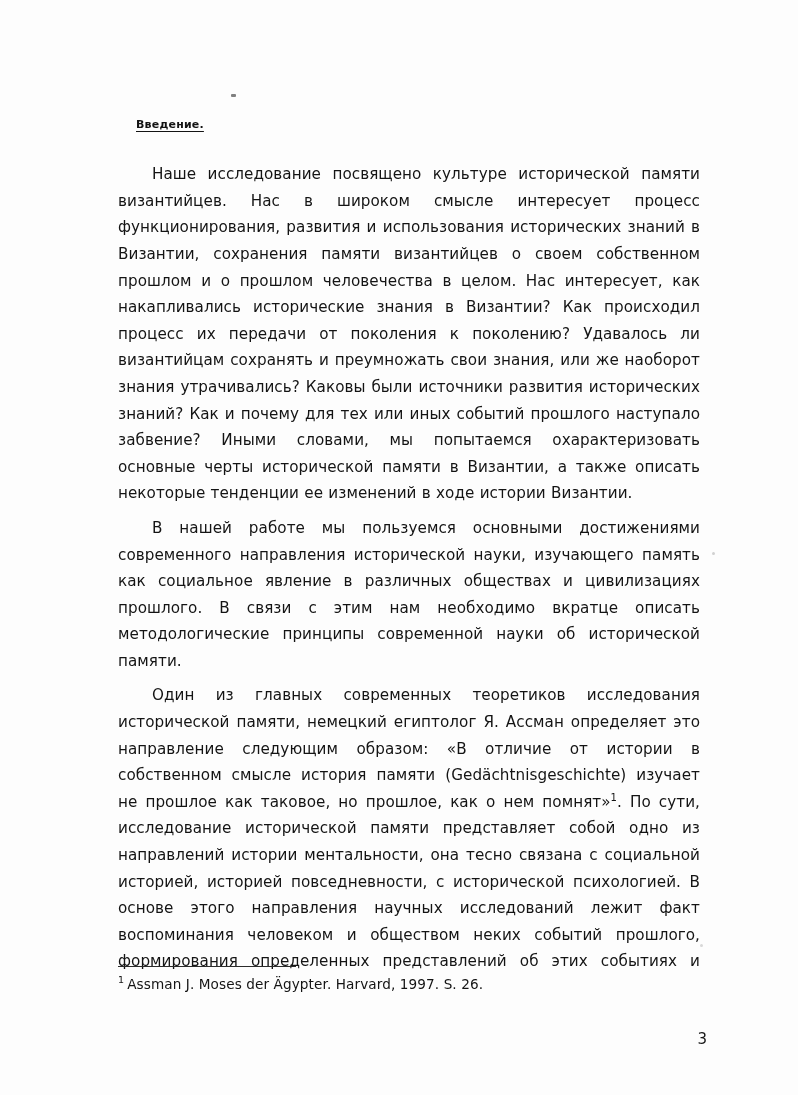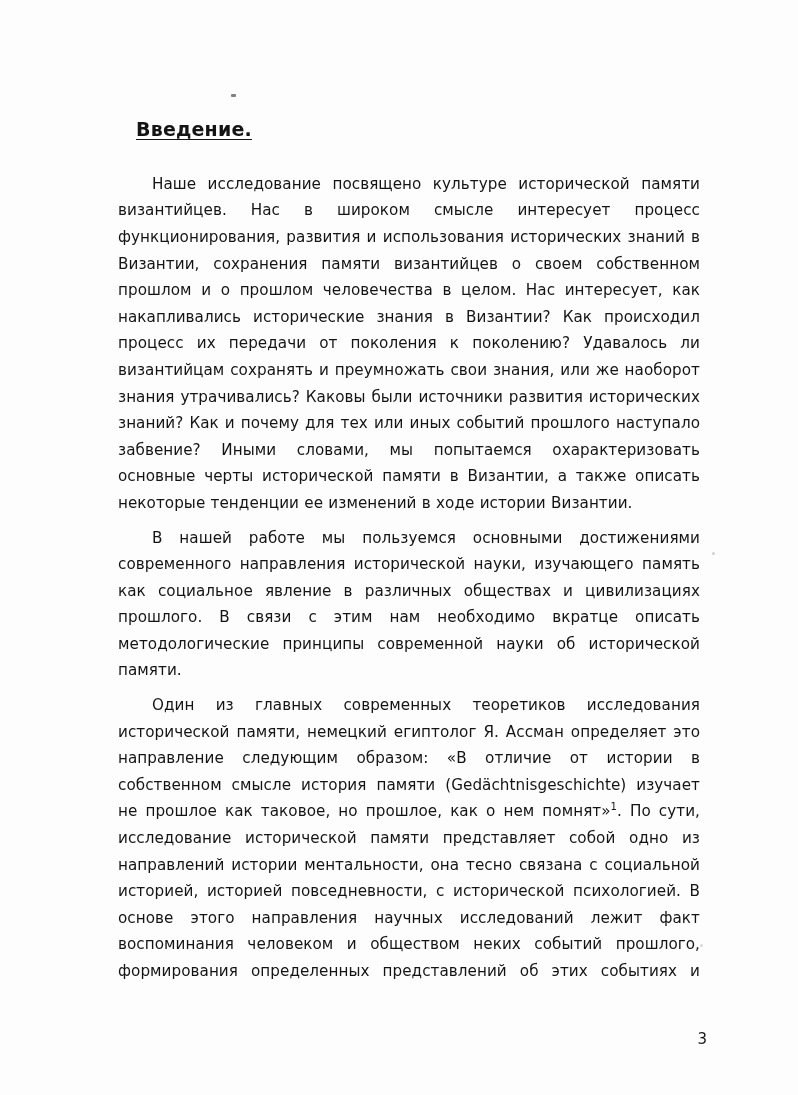--- a/index.html
+++ b/index.html
@@ -52,21 +52,21 @@
   }
 
   .content {
     position: absolute;
     left: 118px;
     top: 118px;
     width: 582px;
   }
 
   .doc-heading {
-    font-size: 19px;
+    font-size: 11px;
     font-weight: bold;
     text-decoration: underline;
     text-underline-offset: 3px;
     letter-spacing: 0.2px;
     margin: 0 0 30px 18px;
     line-height: 1.2;
   }
 
   .body-par {
     font-size: 15.2px;
@@ -147,16 +147,20 @@
     <h1 class="doc-heading">Введение.</h1>
 
     <p class="body-par"><span class="indent"></span><span>Наше исследование посвящено культуре исторической памяти византийцев. Нас в широком смысле интересует процесс функционирования, развития и использования исторических знаний в Византии, сохранения памяти византийцев о своем собственном прошлом и о прошлом человечества в целом. Нас интересует, как накапливались исторические знания в Византии? Как происходил процесс их передачи от поколения к поколению? Удавалось ли византийцам сохранять и преумножать свои знания, или же наоборот знания утрачивались? Каковы были источники развития исторических знаний? Как и почему для тех или иных событий прошлого наступало забвение? Иными словами, мы попытаемся охарактеризовать основные черты исторической памяти в Византии, а также описать некоторые тенденции ее изменений в ходе истории Византии.</span></p>
 
     <p class="body-par"><span class="indent"></span><span>В нашей работе мы пользуемся основными достижениями современного направления исторической науки, изучающего память как социальное явление в различных обществах и цивилизациях прошлого. В связи с этим нам необходимо вкратце описать методологические принципы современной науки об исторической памяти.</span></p>
 
     <p class="body-par justify-last"><span class="indent"></span><span>Один из главных современных теоретиков исследования исторической памяти, немецкий египтолог Я. Ассман определяет это направление следующим образом: «В отличие от истории в собственном смысле история памяти (Gedächtnisgeschichte) изучает не прошлое как таковое, но прошлое, как о нем помнят»</span><span class="sup-ref">1</span><span>. По сути, исследование исторической памяти представляет собой одно из направлений истории ментальности, она тесно связана с социальной историей, историей повседневности, с исторической психологией. В основе этого направления научных исследований лежит факт воспоминания человеком и обществом неких событий прошлого, формирования определенных представлений об этих событиях и</span></p>
 
   </div>
 
+  <div class="footnote-area">
+    <div class="footnote-rule"></div>
+    <p class="footnote-text"><span class="fn-marker">1</span><span>Assman J. Moses der Ägypter. Harvard, 1997. S. 26.</span></p>
+  </div>
 
   <div class="page-number">3</div>
 
 </div>
 
 </body></html>

